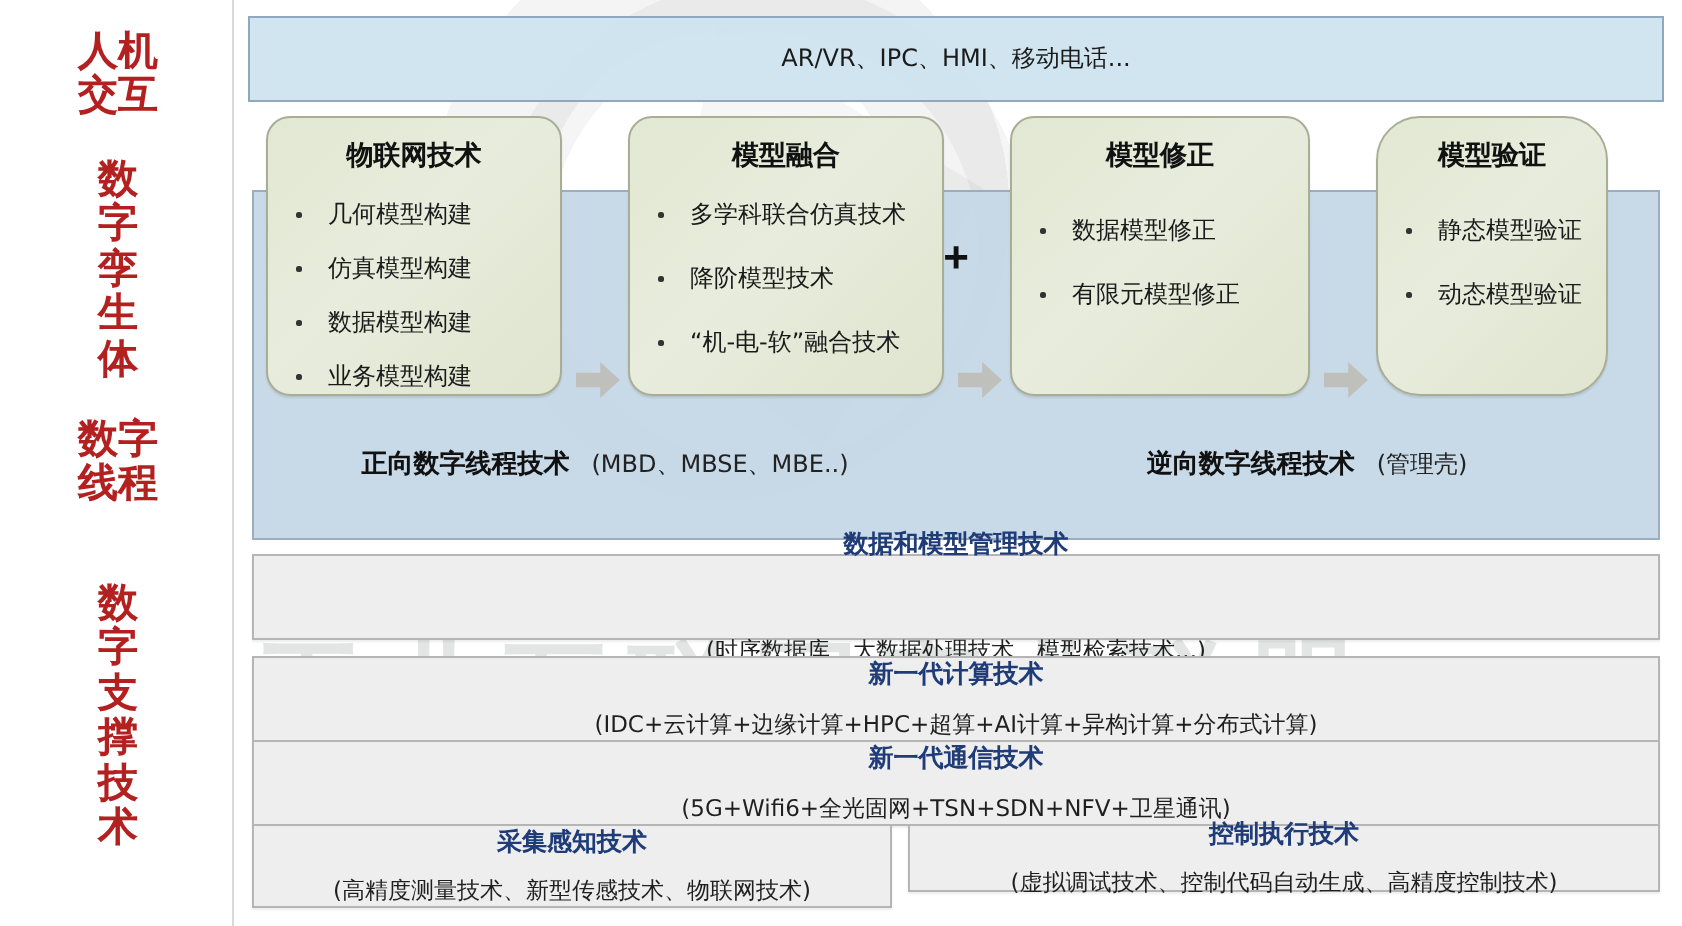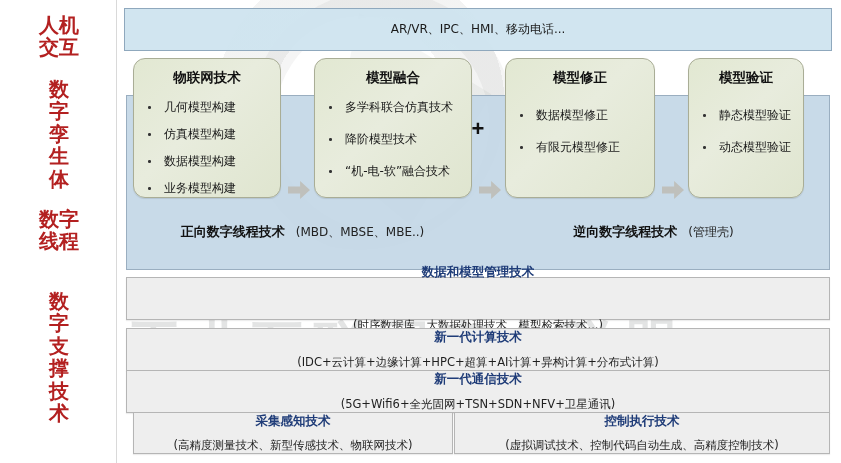--- a/index.html
+++ b/index.html
@@ -233,21 +233,21 @@
       <div class="card c3" style="left:381px;width:150px;">
         <div class="card-title">模型修正</div>
         <ul class="card-list">
           <li>数据模型修正</li>
           <li>有限元模型修正</li>
         </ul>
       </div>
 
       <div class="arrow" style="left:538px;"></div>
 
-      <div class="card c4" style="left:564px;width:116px;">
+      <div class="card c4" style="left:564px;width:116px;border-radius:22px;">
         <div class="card-title">模型验证</div>
         <ul class="card-list">
           <li>静态模型验证</li>
           <li>动态模型验证</li>
         </ul>
       </div>
     </div>
 
     <div class="bar" style="left:2px;top:277px;width:704px;height:43px;gap:28px;">
       <div class="bar-title">数据和模型管理技术</div>
@@ -257,24 +257,24 @@
     <div class="bar" style="left:2px;top:328px;width:704px;height:43px;">
       <div class="bar-title">新一代计算技术</div>
       <div class="bar-sub">(IDC+云计算+边缘计算+HPC+超算+AI计算+异构计算+分布式计算)</div>
     </div>
 
     <div class="bar" style="left:2px;top:370px;width:704px;height:43px;">
       <div class="bar-title">新一代通信技术</div>
       <div class="bar-sub">(5G+Wifi6+全光固网+TSN+SDN+NFV+卫星通讯)</div>
     </div>
 
-    <div class="bar" style="left:9px;top:412px;width:320px;height:42px;">
+    <div class="bar" style="left:2px;top:412px;width:320px;height:42px;">
       <div class="bar-title">采集感知技术</div>
       <div class="bar-sub">(高精度测量技术、新型传感技术、物联网技术)</div>
     </div>
 
-    <div class="bar" style="left:330px;top:412px;width:376px;height:42px;">
+    <div class="bar" style="left:330px;top:412px;width:376px;height:34px;">
       <div class="bar-title">控制执行技术</div>
       <div class="bar-sub">(虚拟调试技术、控制代码自动生成、高精度控制技术)</div>
     </div>
 
   </div>
 </div>
 
 </body></html>

